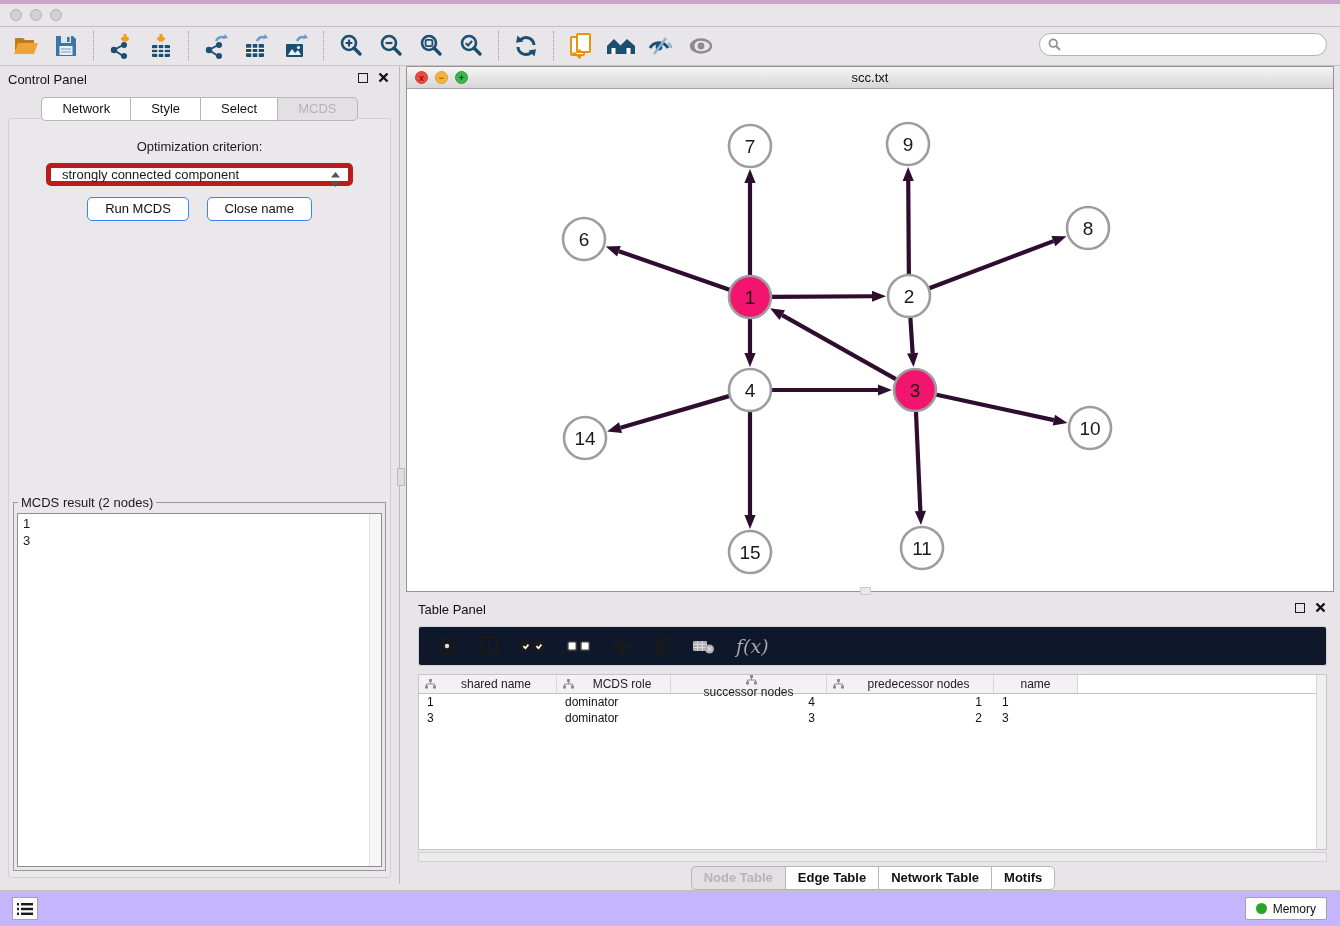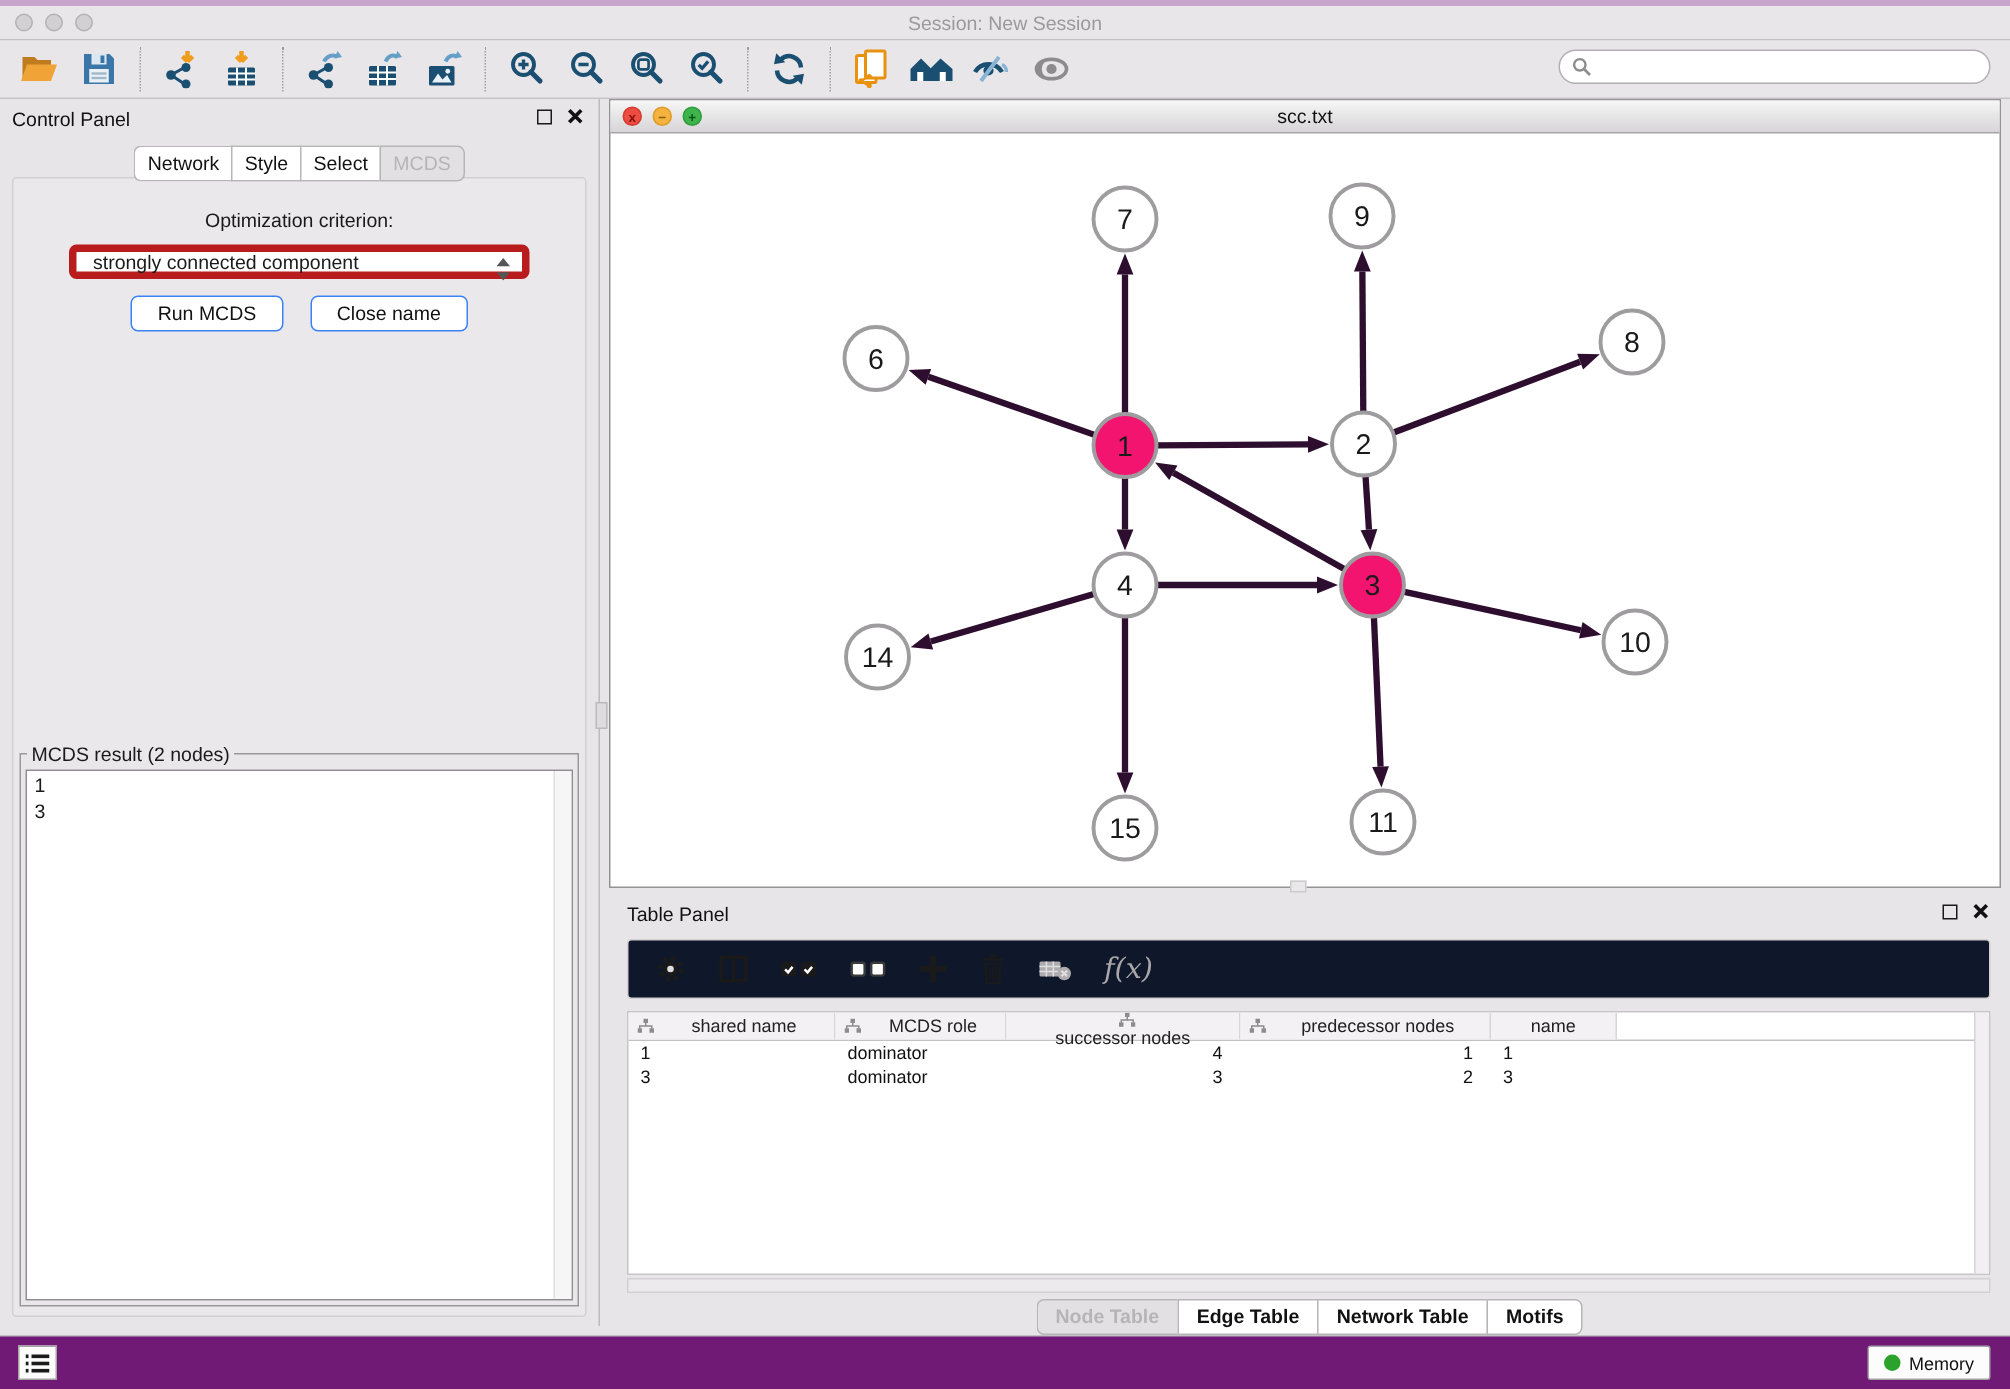--- a/index.html
+++ b/index.html
@@ -25,21 +25,21 @@
   .search-box input { border:none; outline:none; flex:1; font-size:12px; font-family:"Liberation Sans",sans-serif; background:transparent; margin-left:5px;}
 
   
   .control-panel { position:absolute; left:0; top:66px; width:400px; height:818px; background:#e7e5e7;
     border-right:1px solid #bdbbbd; }
   .panel-header { position:relative; height:26px; }
   .panel-title { position:absolute; left:8px; top:6px; font-size:13px; color:#111; }
   .panel-controls { position:absolute; right:10px; top:6px; display:flex; gap:10px; align-items:center; }
   .float-box { width:10px; height:10px; border:1.5px solid #1a1a1a; background:transparent; }
   .cp-tabs { position:absolute; left:0; top:31px; width:100%; display:flex; justify-content:center; z-index:2; }
-  .seg-tab { font-size:13px; padding:3px 8px 4px; background:#fff; border:1px solid #b7b5b7; border-right:none; color:#111; cursor:default; }
+  .seg-tab { font-size:13px; padding:3px 20px 4px; background:#fff; border:1px solid #b7b5b7; border-right:none; color:#111; cursor:default; }
   .seg-tab:first-child { border-radius:5px 0 0 5px; }
   .seg-tab:last-child { border-right:1px solid #b7b5b7; border-radius:0 5px 5px 0; }
   .seg-tab.active { background:#e2e0e2; color:#b6b4b6;text-align:right; }
   .cp-body { position:absolute; left:8px; right:8px; top:52px; bottom:6px; background:#eae8ea;
     border:1px solid #d2d0d2; border-radius:3px; }
   .crit-label { position:absolute; left:0; top:20px; width:100%; text-align:center; font-size:13px; }
   .dropdown { position:absolute; left:37px; right:37px; top:44px; height:23px; background:#fff;
     border:5px solid #b91c1c; border-radius:5px; display:flex; align-items:center; padding:0 24px 0 11px; font-size:13px; }
   .dropdown .stepper { position:absolute; right:8px; top:4px; }
   .btn-row { position:absolute; left:0; top:78px; width:100%; text-align:center; }
@@ -82,36 +82,35 @@
   .tp-row { display:flex; height:16px; align-items:center; font-size:12px; color:#111; }
   .td-cell { white-space:nowrap; overflow:hidden; }
   .td-left { text-align:left; padding-left:8px; }
   .td-right { text-align:right; padding-right:12px; }
   .tp-vscroll { position:absolute; right:0; top:0; bottom:0; width:10px; background:#f1eff1; border-left:1px solid #d6d4d6; }
   .tp-hscroll { position:absolute; left:12px; right:13px; top:256px; height:10px; background:#eceaec; border:1px solid #d2d0d2; }
   .tp-tabs { position:absolute; left:0; top:270px; width:100%; display:flex; justify-content:center; }
   .tp-tabs .seg-tab { font-weight:bold; padding:3px 12px 4px; }
 
   
-  .status-bar { position:absolute; left:0; bottom:0; width:100%; height:36px; background:#701a75; border-top:1px solid #c2c0c2; }
+  .status-bar { position:absolute; left:0; bottom:0; width:100%; height:36px; background:#c4b5fd; border-top:1px solid #c2c0c2; }
   .list-btn { position:absolute; left:12px; top:6px; width:26px; height:23px; background:#fcfcfc; border:1px solid #a5a3a5; display:flex; align-items:center; justify-content:center; }
   .memory-btn { position:absolute; right:13px; top:6px; height:23px; background:#fcfcfc; border:1px solid #a5a3a5; border-radius:2px;
     display:flex; align-items:center; gap:6px; padding:0 10px; font-size:12px; color:#111; }
   .mem-dot { width:11px; height:11px; border-radius:50%; background:#2ba32b; }
 </style>
 </head>
 <body>
 
 <div class="titlebar">
   <div class="traffic">
     <div class="dot"></div>
     <div class="dot"></div>
     <div class="dot"></div>
   </div>
-  <div class="app-title">Session: New Session</div>
 </div>
 
 <div class="toolbar">
   <div class="tb-btn">
     <svg width="27" height="24" viewBox="0 0 27 24">
       <path d="M2 4h8l2 2h9v13H2z" fill="#c07b1e"></path>
       <path d="M5 9h20l-4 11H1z" fill="#f0a437"></path>
     </svg>
   </div>
   <div class="tb-btn">

